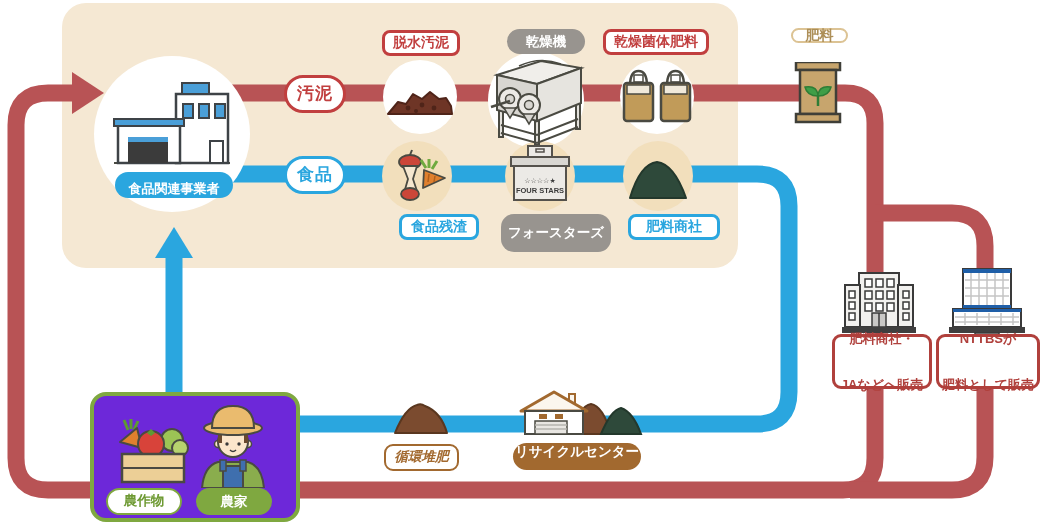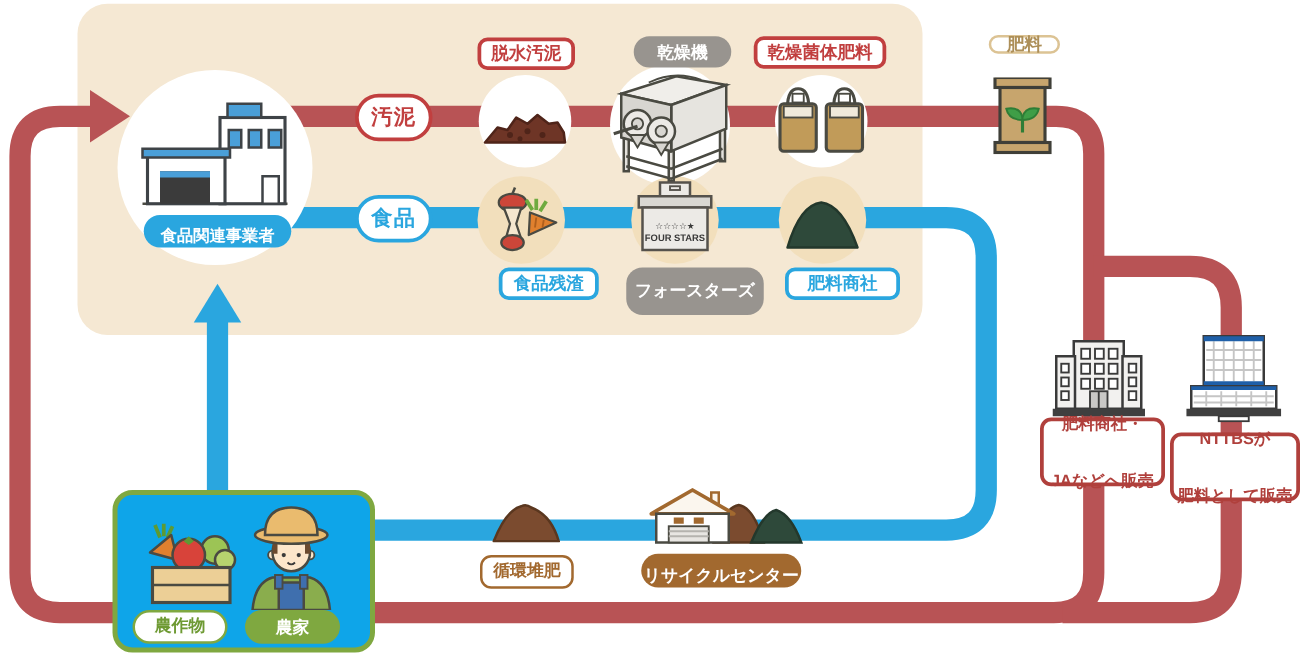--- a/index.html
+++ b/index.html
@@ -9,21 +9,21 @@
   .lbl{display:flex;align-items:center;justify-content:center;text-align:center;
        font-weight:bold;background:#fff;box-sizing:border-box;line-height:1.25;}
   .red-lbl{border:3px solid #c13f3f;color:#c13f3f;border-radius:8px;font-size:14px;}
   .blue-lbl{border:3px solid #2aa6df;color:#2aa6df;border-radius:8px;font-size:14px;margin-left:17px;}
   .tan-lbl{border:2px solid #dcc394;color:#ad8f58;border-radius:8px;font-size:14px;}
   .brown-lbl{border:2.5px solid #a2692f;color:#a2692f;border-radius:9px;font-size:13.5px;}
   .green-lbl{border:2.5px solid #7fa840;color:#6e9a33;border-radius:14px;font-size:13.5px;}
   .gray-pill{background:#98948f;color:#fff;border-radius:13px;font-size:13.5px;font-weight:bold;
              display:flex;align-items:center;justify-content:center;margin-left:20px;}
   .brown-pill{background:#a2692f;color:#fff;border-radius:14px;font-size:13.5px;font-weight:bold;
-             display:flex;align-items:flex-end;justify-content:center;}
+             display:flex;align-items:flex-start;justify-content:center;}
   .green-pill{background:#7fa840;color:#fff;border-radius:14px;font-size:13.5px;font-weight:bold;
              display:flex;align-items:center;justify-content:center;}
   .blue-pill{background:#2aa6df;color:#fff;border-radius:14px;font-size:13px;font-weight:bold;
              display:flex;align-items:flex-end;justify-content:center;}
   .lane{border-radius:20px;font-size:17px;letter-spacing:1px;}
   .circle{border-radius:50%;}
   .white-c{background:#fff;}
   .tan-c{background:#f2dfbc;}
   .sale{border:3px solid #b0403c;color:#b0403c;border-radius:9px;background:#fff;
         font-weight:bold;font-size:13px;display:flex;flex-direction:column;
@@ -226,49 +226,49 @@
       <line x1="16" y1="46" x2="16" y2="58"></line>
         <line x1="28" y1="46" x2="28" y2="58"></line>
       <line x1="40" y1="46" x2="40" y2="58"></line>
         <line x1="52" y1="46" x2="52" y2="58"></line>
         <line x1="64" y1="46" x2="64" y2="58"></line>
     </g>
     <rect x="4" y="42" width="68" height="3" fill="#1f5fa8"></rect>
     <rect x="0" y="60" width="76" height="6" fill="#3f3f3f"></rect>
     <rect x="26" y="66" width="24" height="4" fill="#fff" stroke="#3a3a3a" stroke-width="1.5"></rect>
   </svg>
-  <div class="abs sale" style="left:936px;top:334px;width:104px;height:55px;z-index:3;margin-top:12px;">
+  <div class="abs sale" style="left:936px;top:334px;width:104px;height:55px;z-index:3;">
     <div>NTTBSが</div>
     <div>肥料として販売</div>
   </div>
 
   <svg class="abs" style="left:393px;top:401px;z-index:2;" width="56" height="33" viewBox="0 0 56 33">
     <path d="M2 32 Q12 7 24 4 Q28 2 32 5 Q48 11 54 32 Z" fill="#7b4b2f" stroke="#5a371f" stroke-width="2" stroke-linejoin="round"></path>
   </svg>
-  <div class="abs lbl brown-lbl" style="left:384px;top:444px;width:75px;height:27px;z-index:3;">
+  <div class="abs lbl brown-lbl" style="left:384px;top:444px;width:75px;height:27px;z-index:3;font-style:italic;">
       <span>循環堆肥</span>
     </div>
 
   <svg class="abs" style="left:519px;top:389px;z-index:2;" width="124" height="47" viewBox="0 0 124 47">
     <path d="M52 45 Q60 17 72 15 Q84 17 92 45 Z" fill="#7b4b2f" stroke="#5a371f" stroke-width="2"></path>
     <path d="M82 45 Q92 21 102 19 Q114 23 122 45 Z" fill="#2e493a" stroke="#23382c" stroke-width="2"></path>
     <rect x="50" y="5" width="6" height="10" fill="#fbf6ee" stroke="#a2692f" stroke-width="2"></rect>
     <polygon points="2,22 35,3 68,22" fill="#fbf6ee" stroke="#a2692f" stroke-width="3" stroke-linejoin="round"></polygon>
     <rect x="6" y="22" width="58" height="23" fill="#fff" stroke="#4a4a42" stroke-width="2"></rect>
     <rect x="20" y="25" width="8" height="5" fill="#a2692f"></rect>
     <rect x="36" y="25" width="8" height="5" fill="#a2692f"></rect>
     <rect x="16" y="32" width="32" height="13" fill="#e8e6e2" stroke="#4a4a42" stroke-width="1.5"></rect>
     <line x1="16" y1="36" x2="48" y2="36" stroke="#b5b3ae" stroke-width="1.5"></line>
     <line x1="16" y1="40" x2="48" y2="40" stroke="#b5b3ae" stroke-width="1.5"></line>
   </svg>
   <div class="abs brown-pill" style="left:513px;top:443px;width:128px;height:27px;z-index:3;">
       <span>リサイクルセンター</span>
     </div>
 
-  <div class="abs" style="left:90px;top:392px;width:210px;height:130px;background:#0ea5e9;border:4px solid #7fa840;border-radius:16px;z-index:2;">
+  <div class="abs" style="left:90px;top:392px;width:210px;height:130px;background:#6d28d9;border:4px solid #7fa840;border-radius:16px;z-index:2;">
     <svg class="abs" style="left:20px;top:20px;" width="78" height="70" viewBox="0 0 78 70">
       <path d="M14 14 L10 4 M17 13 L17 3 M20 14 L24 5" stroke="#5d9a33" stroke-width="3" fill="none"></path>
       <polygon points="6,26 23,12 28,32" fill="#e0802e" stroke="#4a4a42" stroke-width="2" stroke-linejoin="round"></polygon>
       <circle cx="58" cy="24" r="11" fill="#9cc455" stroke="#4a4a42" stroke-width="2"></circle>
       <circle cx="66" cy="32" r="8" fill="#b7d36e" stroke="#4a4a42" stroke-width="2"></circle>
       <circle cx="37" cy="28" r="13" fill="#d8433a" stroke="#4a4a42" stroke-width="2"></circle>
       <path d="M33 17 L37 13 L41 17 L37 20 Z" fill="#5d9a33"></path>
       <rect x="8" y="38" width="62" height="28" fill="#eccf96" stroke="#4a4a42" stroke-width="2.5"></rect>
       <line x1="8" y1="52" x2="70" y2="52" stroke="#4a4a42" stroke-width="2"></line>
     </svg>

